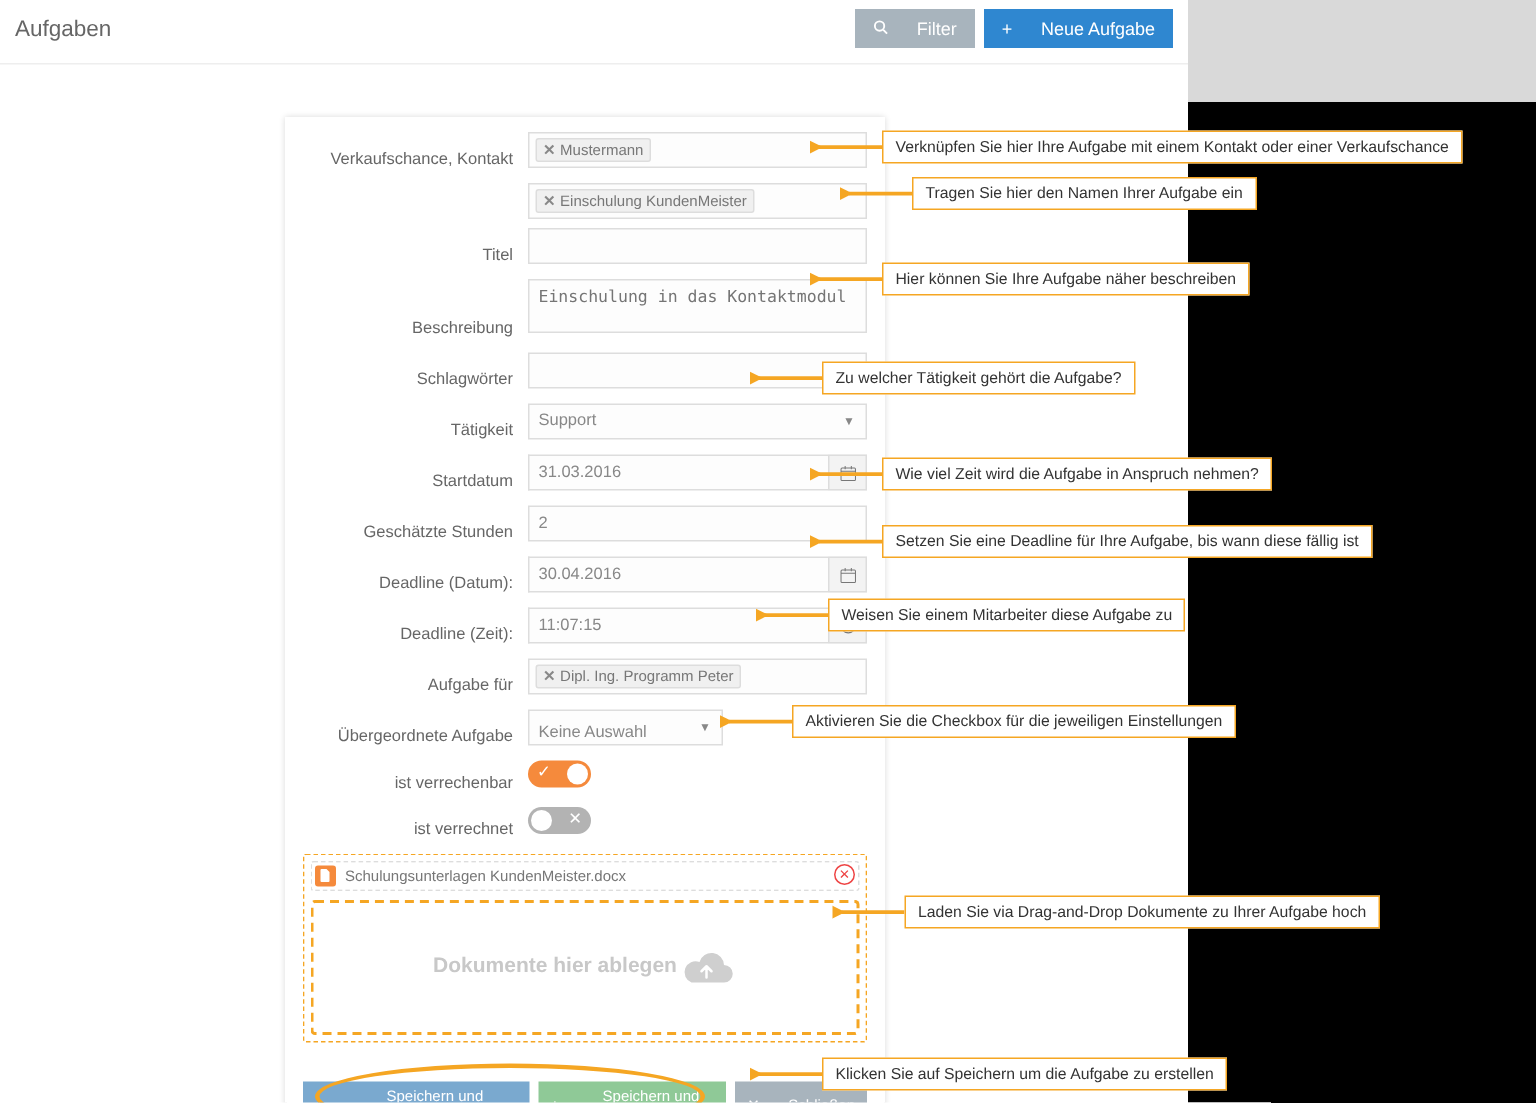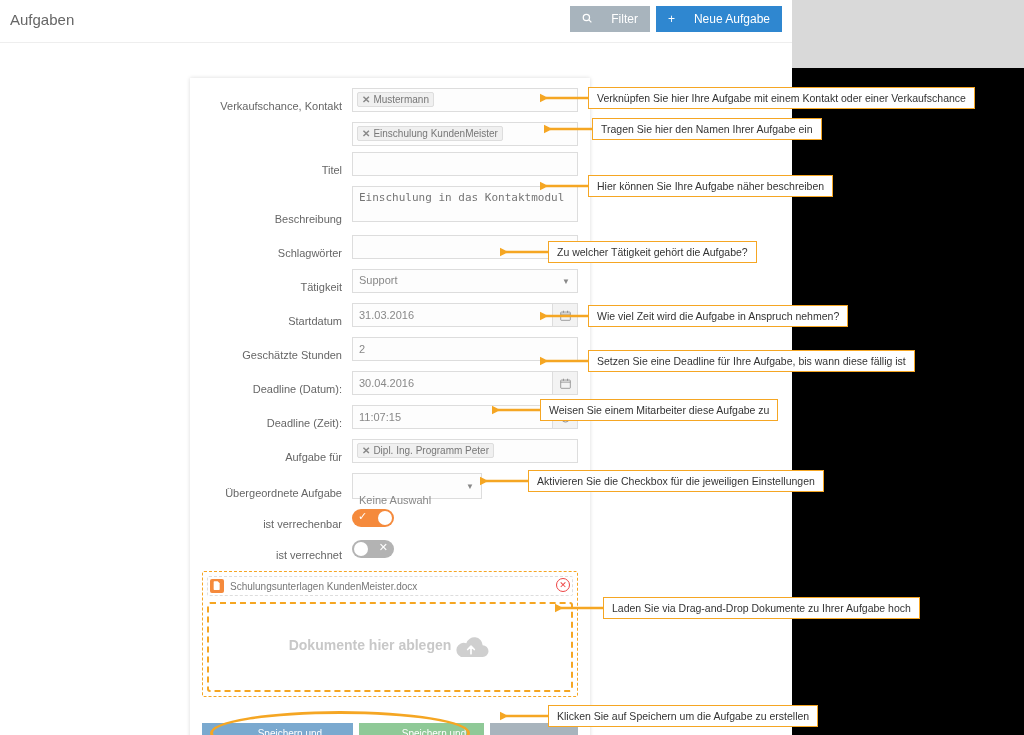--- a/index.html
+++ b/index.html
@@ -261,26 +261,26 @@
   .callout .box {
     background: #fff;
     border: 1.5px solid #f5a623;
     padding: 4px 8px;
     font-size: 10.5px;
     color: #333;
     white-space: nowrap;
   }
   
   #c1 { top: 87px; left: 540px; }
-  #c2 { top: 118px; left: 524px; padding-left: 20px; }
+  #c2 { top: 118px; left: 540px; padding-left: 20px; }
   #c3 { top: 175px; left: 540px; }
   #c4 { top: 241px; left: 500px; }
   #c5 { top: 305px; left: 540px; }
   #c6 { top: 350px; left: 540px; }
-  #c7 { top: 399px; left: 492px; }
+  #c7 { top: 399px; left: 504px; }
   #c8 { top: 470px; left: 480px; }
   #c9 { top: 597px; left: 555px; }
   #c10 { top: 705px; left: 500px; }
 </style>
 </head>
 <body>
 
 <div class="dark-strip">
   <div class="gray"></div>
 </div>
@@ -419,21 +419,21 @@
           <span class="x">✕</span>
           <span>Dipl. Ing. Programm Peter</span>
         </span>
       </div>
     </div>
   </div>
 
   <div class="frow">
     <div class="flabel">Übergeordnete Aufgabe</div>
     <div class="fcontrol" style="width:130px; flex:0 0 130px;">
-      <div class="input" style="padding-top:20px;">Keine Auswahl</div>
+      <div class="input" style="padding-top:8px;">Keine Auswahl</div>
       <span class="select-caret">▼</span>
     </div>
   </div>
 
   <div class="frow">
     <div class="flabel">ist verrechenbar</div>
     <div class="fcontrol">
       <div class="toggle toggle-on">
         <span class="mark">✓</span>
         <div class="knob"></div>

